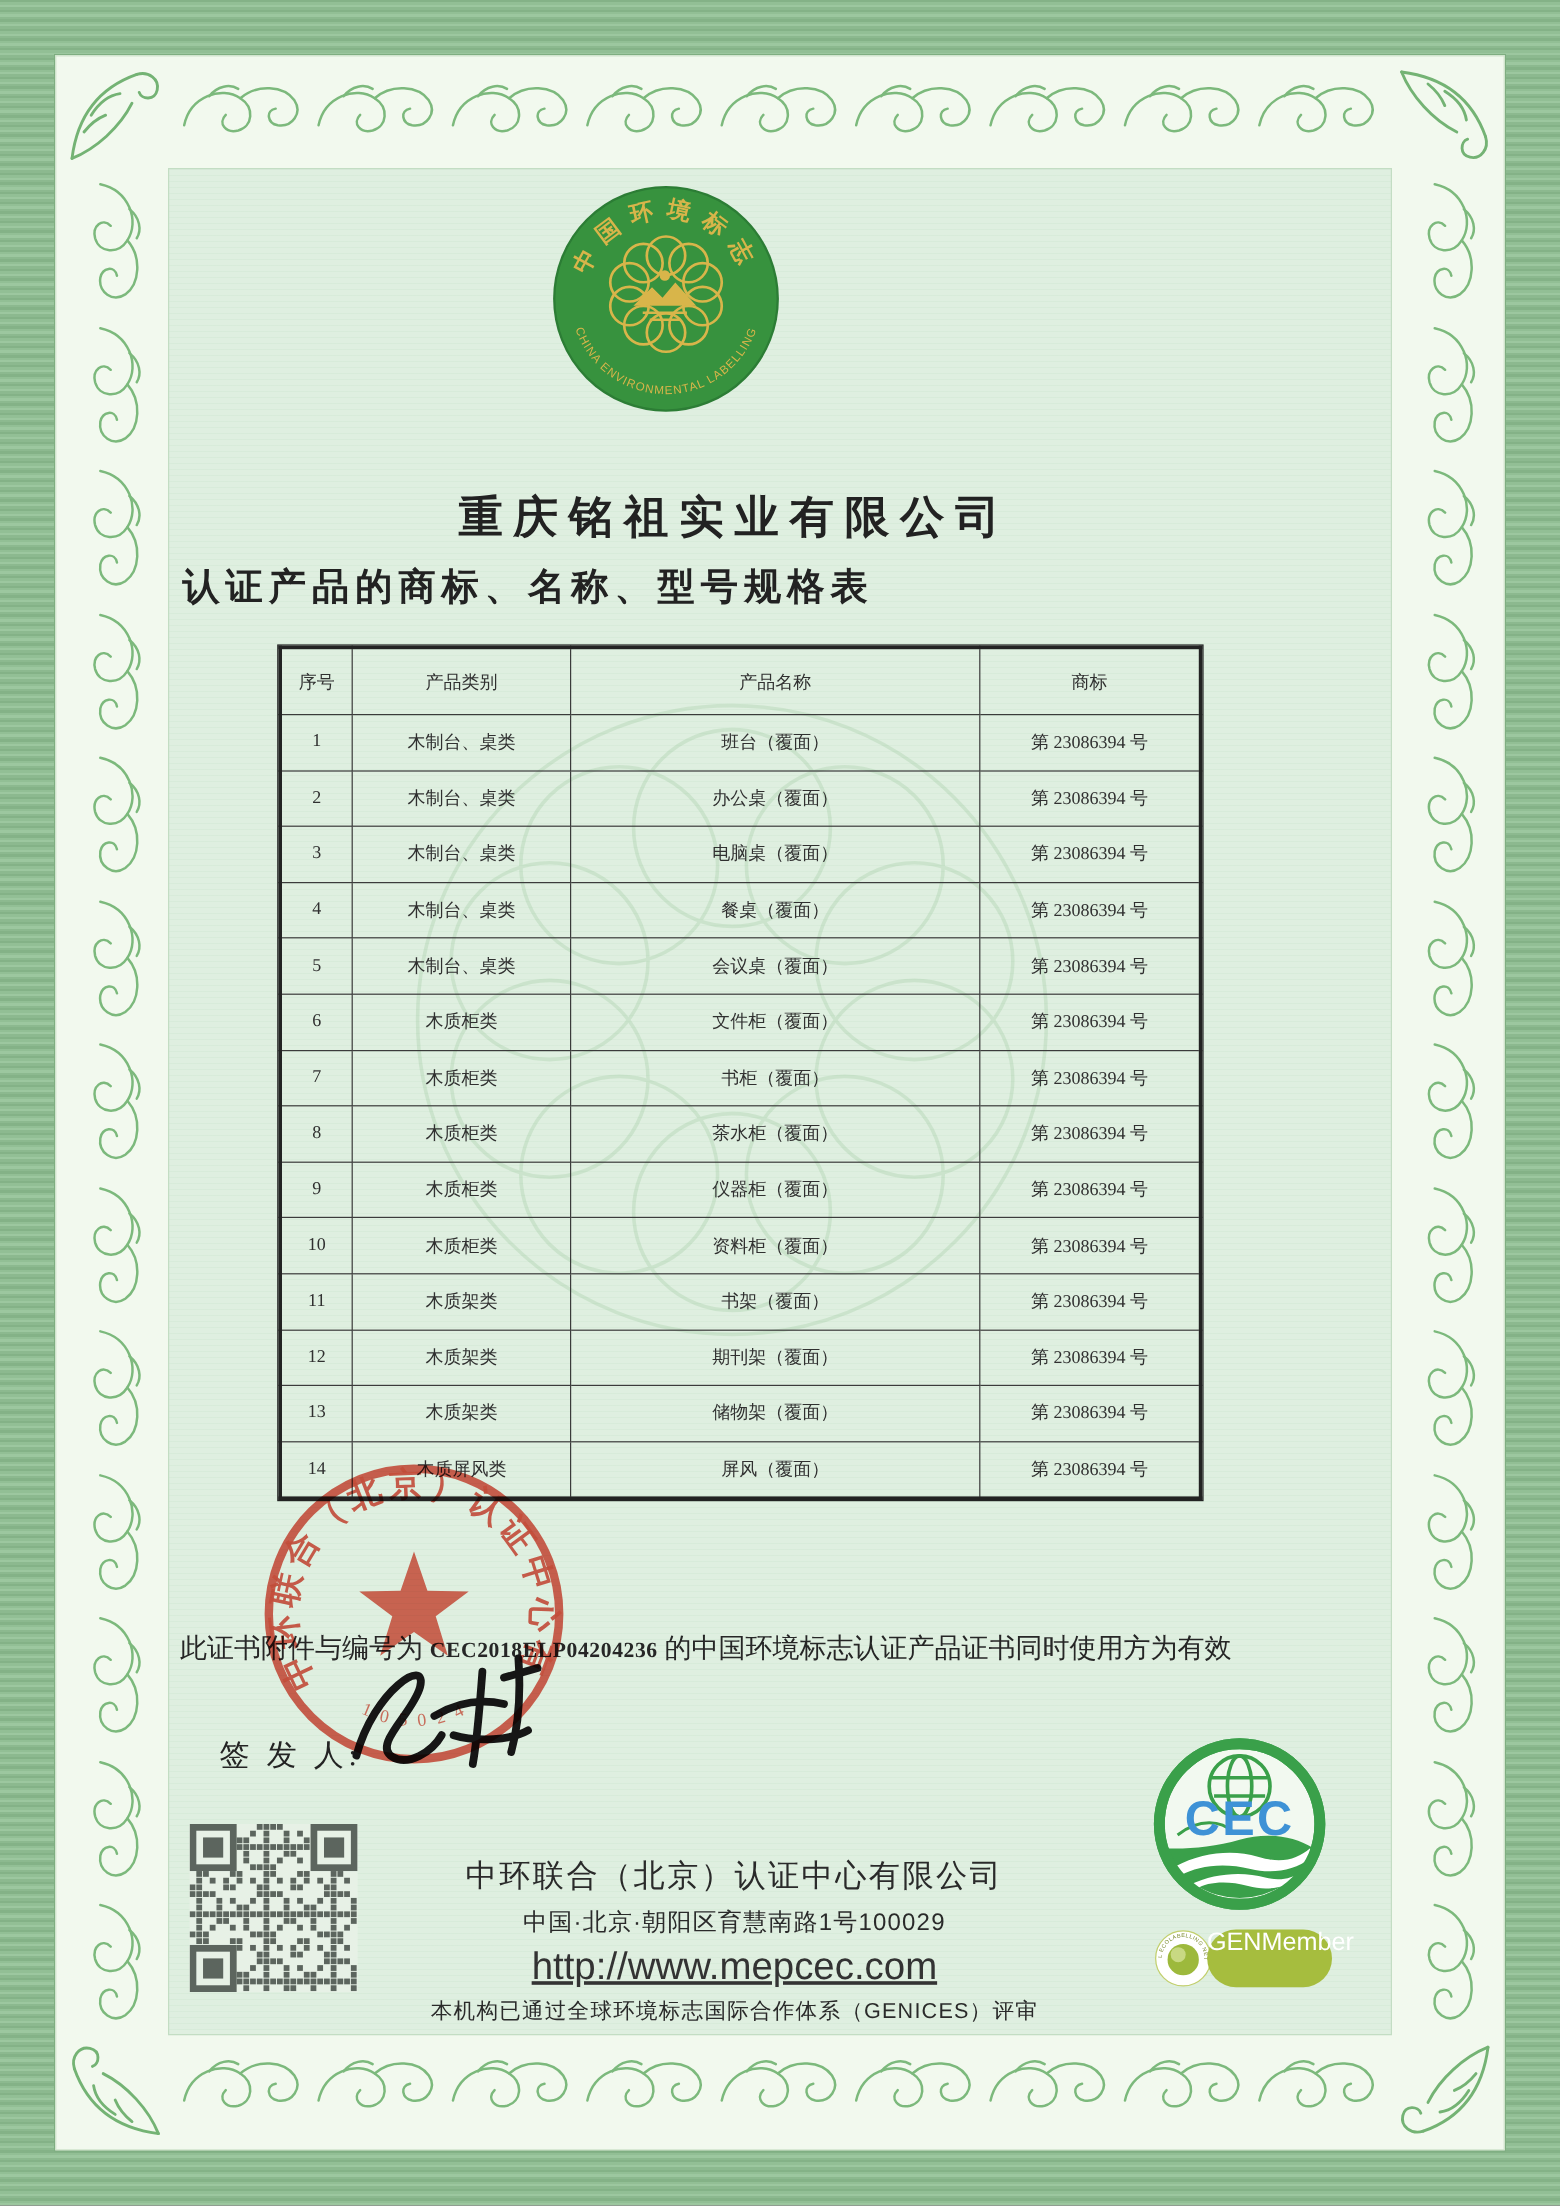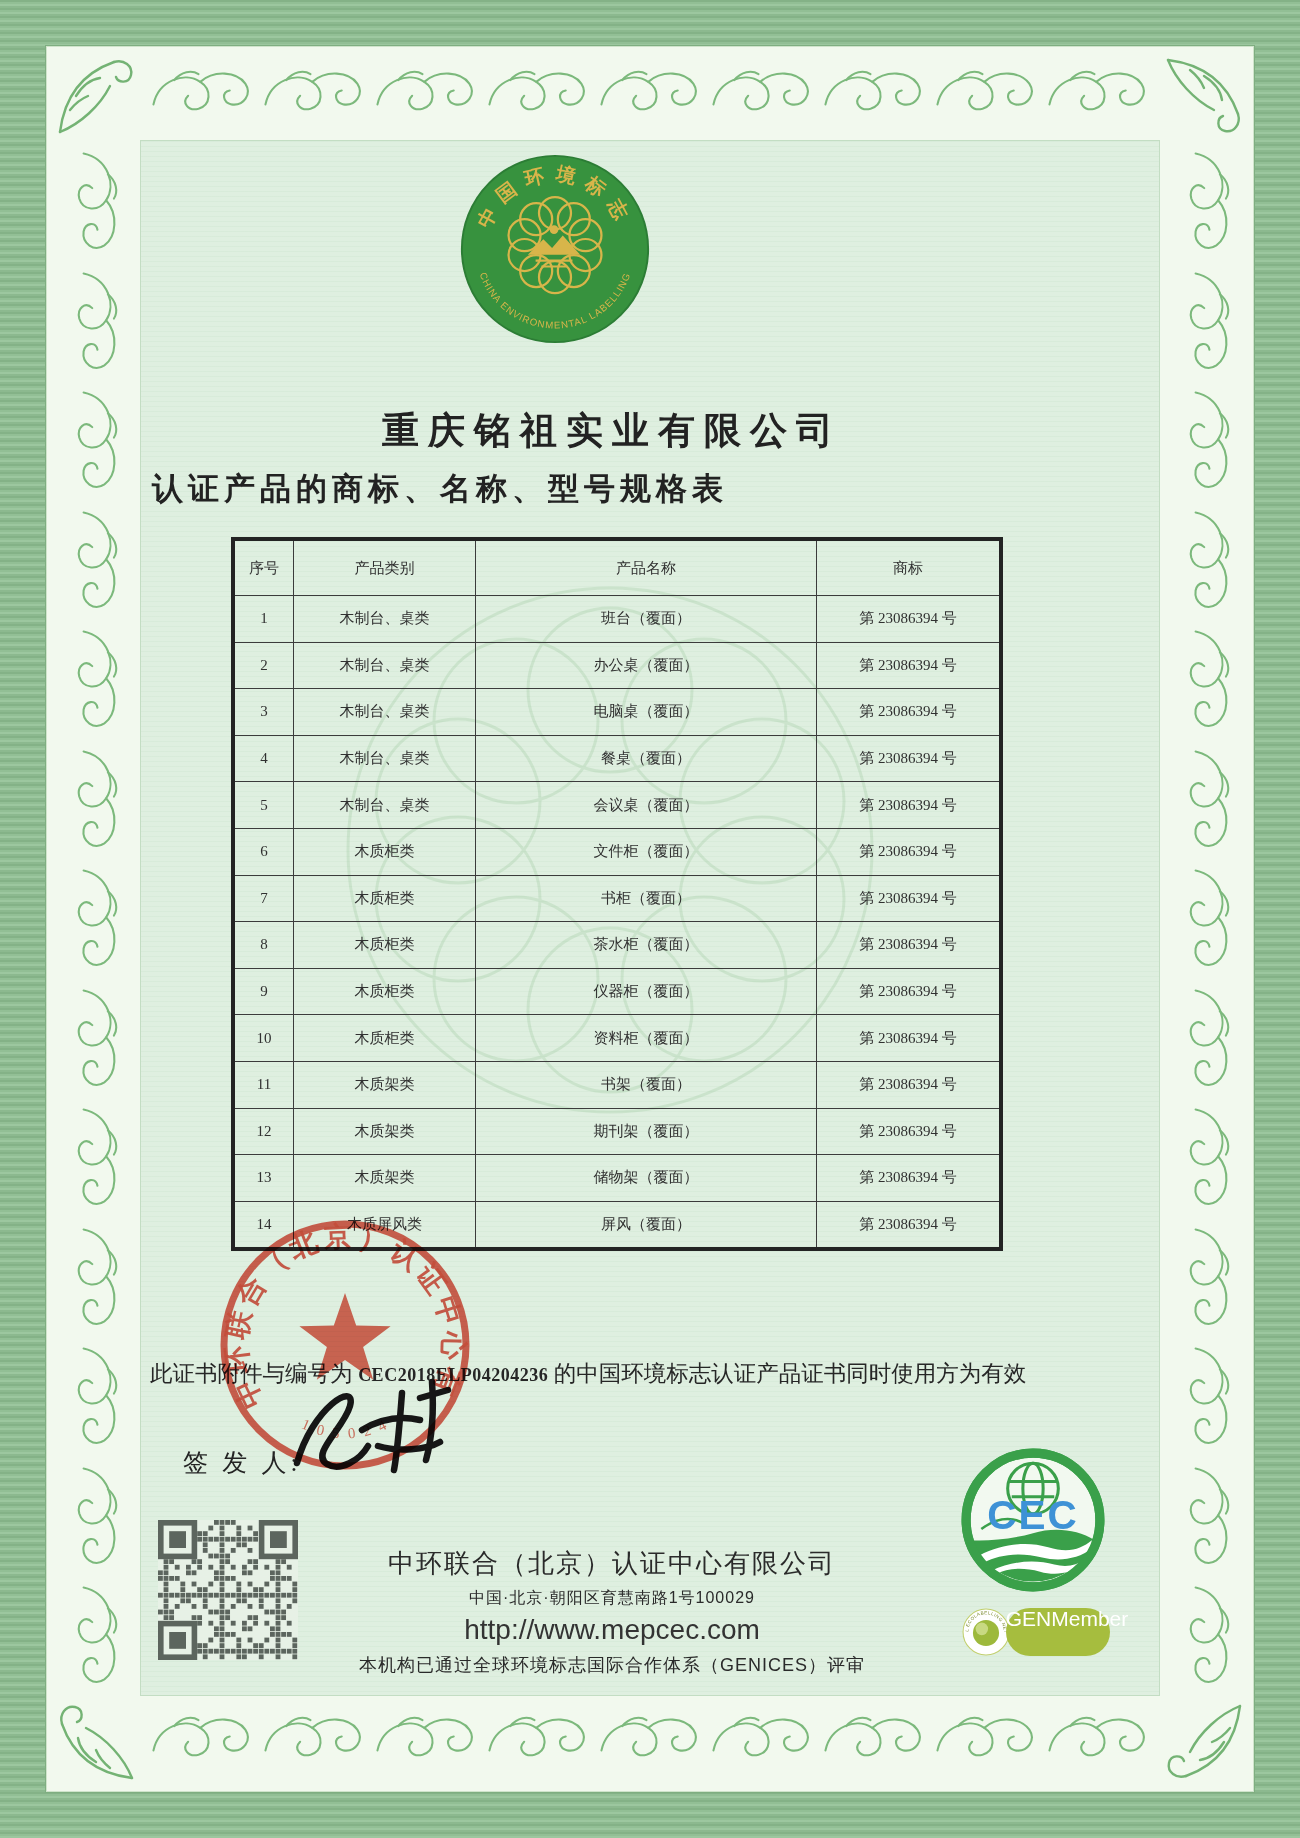--- a/index.html
+++ b/index.html
@@ -41,22 +41,22 @@
   
   .notice{position:absolute;left:150px;top:1358px;width:1010px;font-size:22.5px;color:#262626;white-space:nowrap;}
   .notice b{font-size:18px;letter-spacing:.5px;}
   .issuer{position:absolute;left:183px;top:1446px;font-size:25px;letter-spacing:4px;color:#242424;}
   .signature{position:absolute;left:282px;top:1368px;width:230px;height:130px;z-index:6;}
   .stamp{position:absolute;left:213px;top:1213px;width:264px;height:264px;z-index:7;mix-blend-mode:multiply;opacity:.92;}
   .qr{position:absolute;left:158px;top:1520px;width:140px;height:140px;}
   .footer{position:absolute;left:162px;top:1546px;width:900px;text-align:center;
     font-family:"Liberation Sans","DejaVu Sans",sans-serif;color:#2a2a2a;}
   .f-org{font-size:26px;letter-spacing:2px;margin-bottom:7px;}
-  .f-addr{font-size:16px;letter-spacing:1px;margin-bottom:5px;}
-  .f-web{font-size:28px;margin-bottom:7px;color:#333;}
+  .f-addr{font-size:20px;letter-spacing:1px;margin-bottom:5px;}
+  .f-web{font-size:32px;margin-bottom:7px;color:#333;text-decoration:underline;}
   .f-note{font-size:18px;letter-spacing:1px;}
   .cec{position:absolute;left:957px;top:1444px;width:152px;height:152px;}
   .gen{position:absolute;left:962px;top:1608px;display:flex;align-items:center;z-index:5;}
   .gen-emblem{width:48px;height:48px;}
   .gen-pill{margin-left:-4px;width:104px;height:48px;background:#a6bd3e;border-radius:24px;
     color:#fff;font-family:"Liberation Sans","DejaVu Sans",sans-serif;font-size:21px;line-height:1.06;
     display:flex;flex-direction:row;justify-content:center;padding-left:18px;box-sizing:border-box;}
   .hidden-defs{position:absolute;width:0;height:0;overflow:hidden;}
 </style>
 </head>

